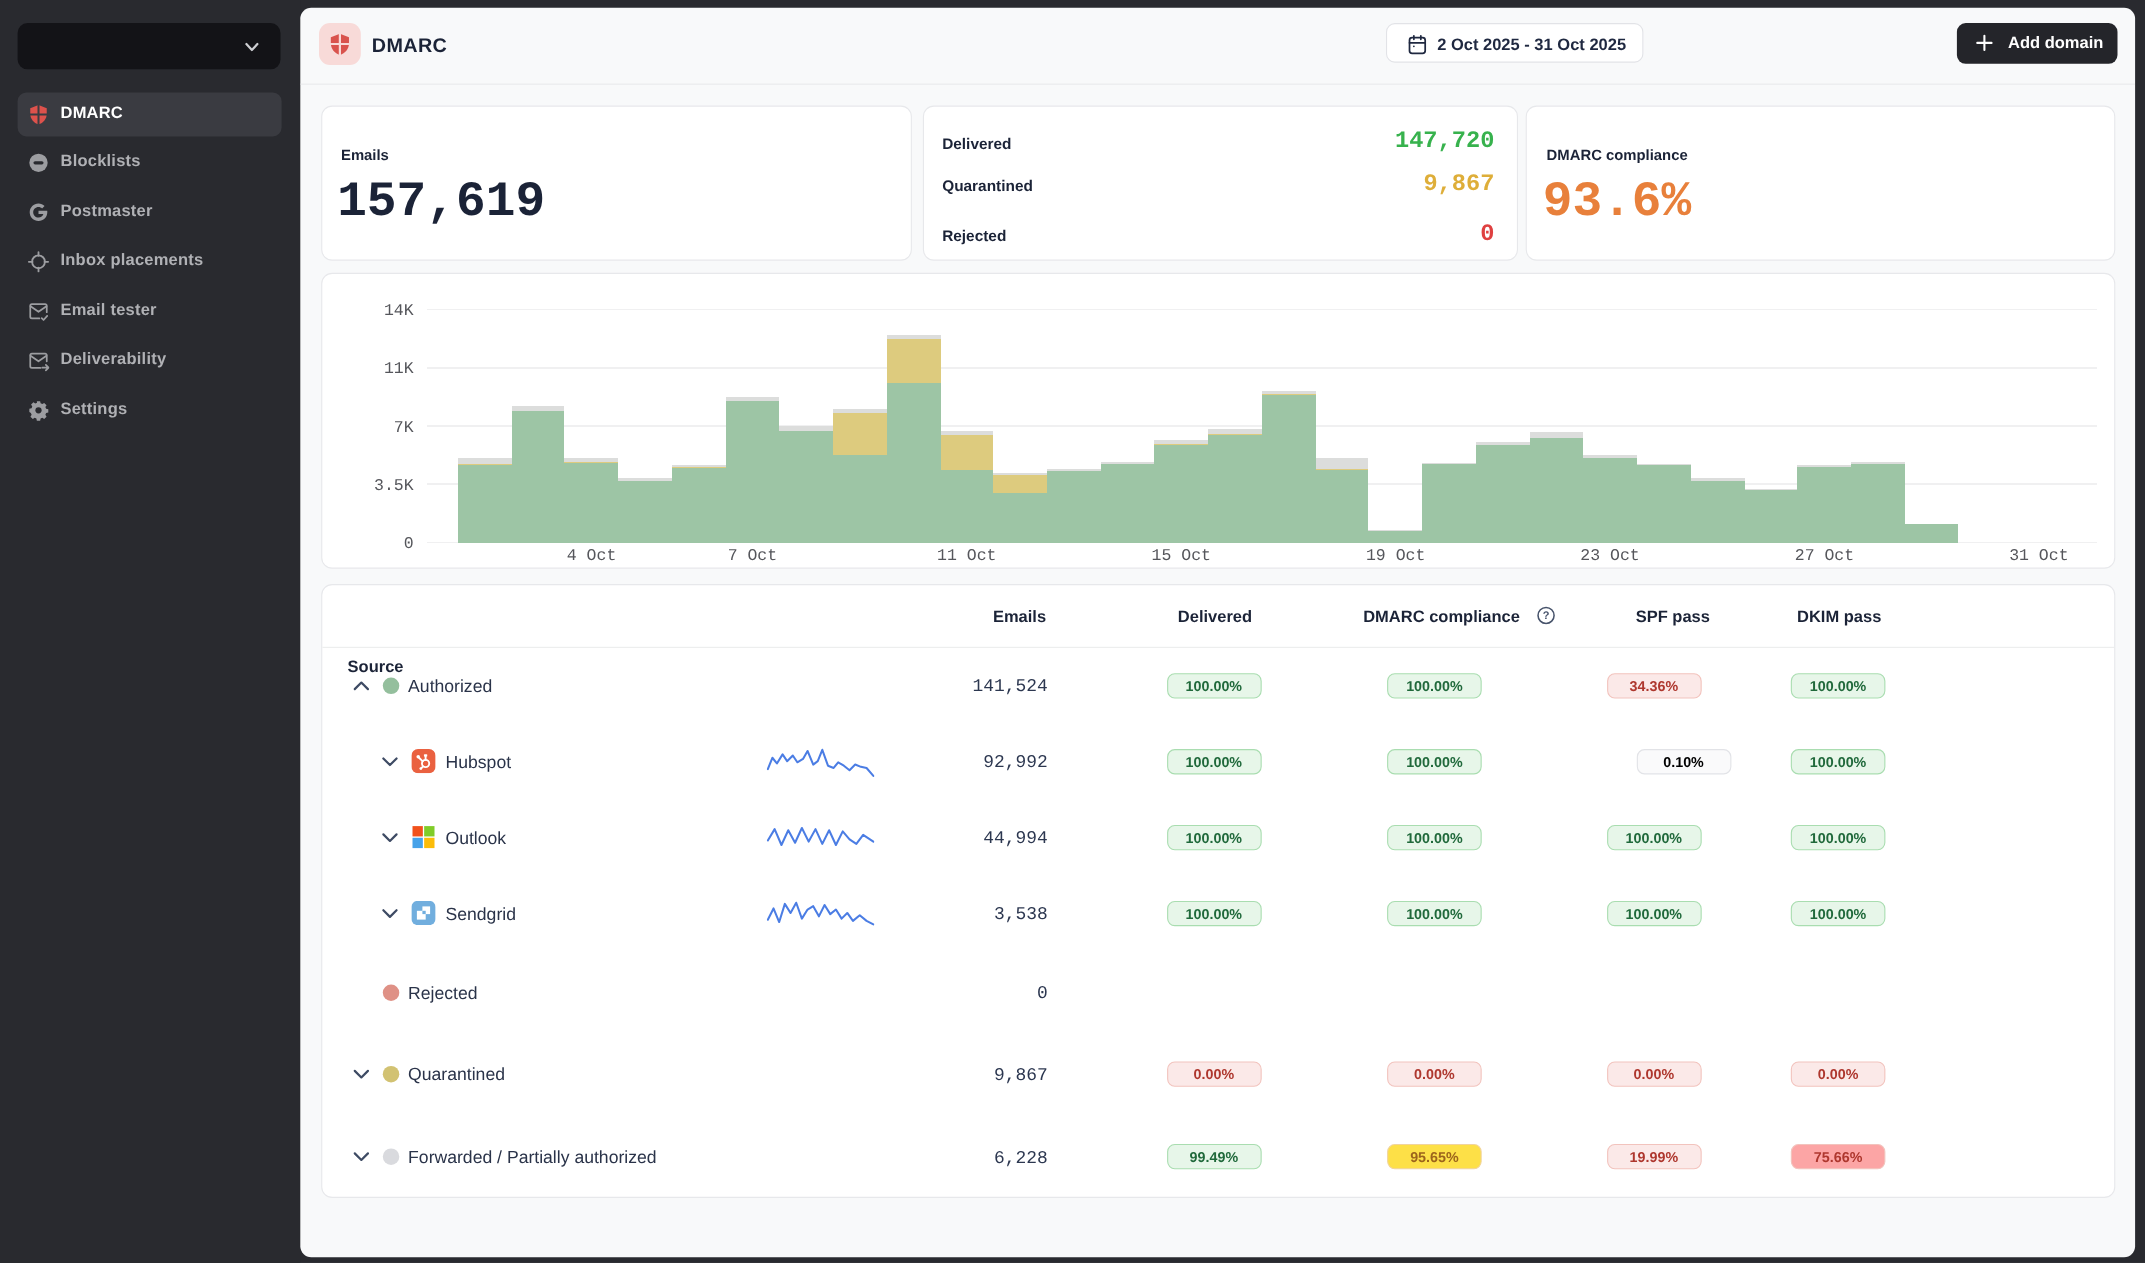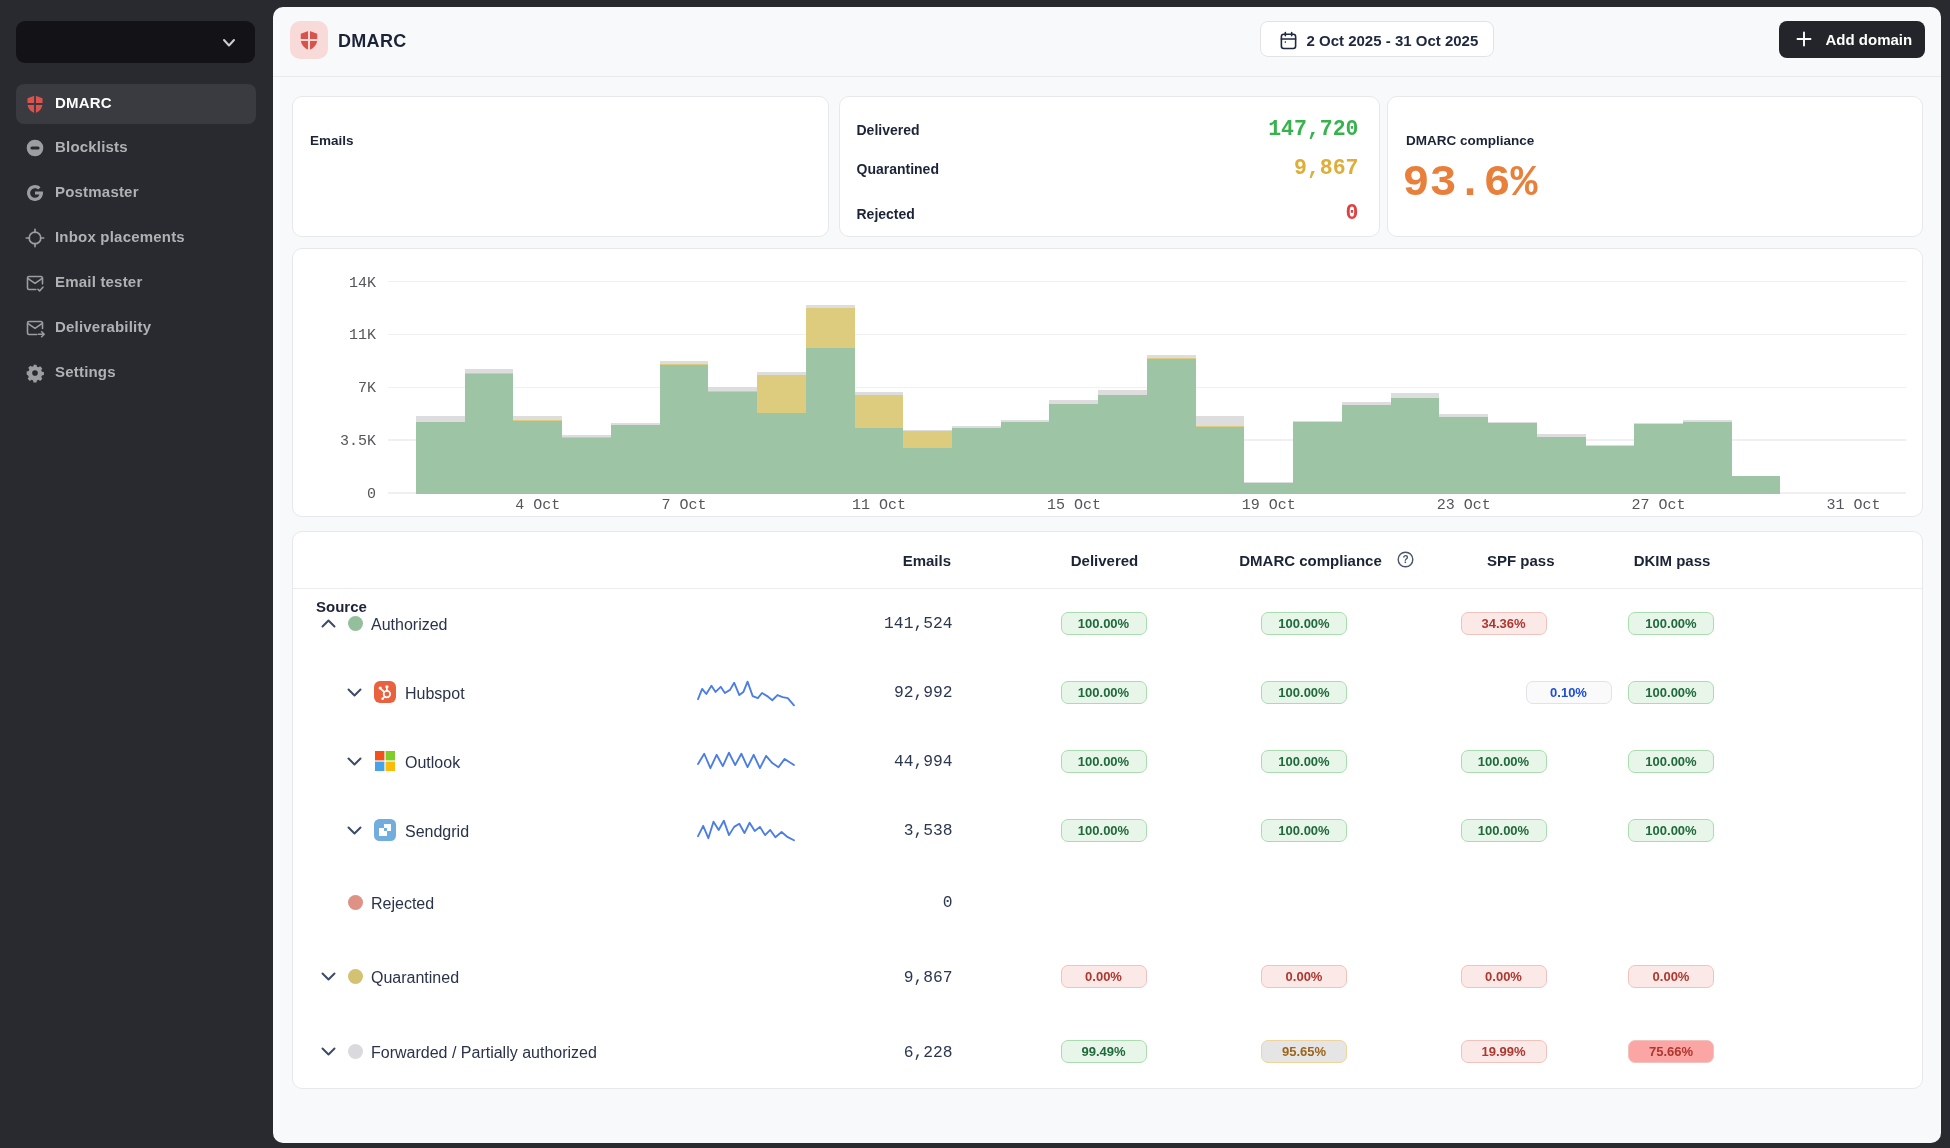--- a/index.html
+++ b/index.html
@@ -82,20 +82,21 @@
     <div class="abs" style="left:1505.5px;top:13.5px;width:146px;height:37px;background:#24252a;border-radius:8px;">
       <svg class="abs" style="left:17px;top:10.5px" width="16" height="16" viewBox="0 0 16 16">
           <path d="M8 1.5v13M1.5 8h13" stroke="#fff" stroke-width="1.9" stroke-linecap="round"></path>
         </svg>
       <div class="abs" style="left:47px;top:10px;font:600 15px 'Liberation Sans',sans-serif;color:#fff;">Add domain</div>
     </div>
   </div>
 
   <div class="card" style="left:18.5px;top:89px;width:537px;height:141px;">
     <div class="abs" style="left:17.5px;top:36px;font:700 13.5px 'Liberation Sans',sans-serif;color:#1b2337;">Emails</div>
+    <div class="abs" style="left:14px;top:60.5px;font:700 45px 'Liberation Mono',monospace;color:#1b2337;">157,619</div>
   </div>
 
   <div class="card" style="left:565.5px;top:89px;width:541px;height:141px;">
     <div class="abs" style="left:17px;top:24.5px;font:700 14px 'Liberation Sans',sans-serif;color:#1b2337;">Delivered</div>
     <div class="abs" style="right:20px;top:20px;font:700 21.5px 'Liberation Mono',monospace;color:#37b24d;">147,720</div>
     <div class="abs" style="left:17px;top:63.5px;font:700 14px 'Liberation Sans',sans-serif;color:#1b2337;">Quarantined</div>
     <div class="abs" style="right:20px;top:59px;font:700 21.5px 'Liberation Mono',monospace;color:#deae39;">9,867</div>
     <div class="abs" style="left:17px;top:108.5px;font:700 14px 'Liberation Sans',sans-serif;color:#1b2337;">Rejected</div>
     <div class="abs" style="right:20px;top:104px;font:700 21.5px 'Liberation Mono',monospace;color:#df4040;">0</div>
   </div>
@@ -237,21 +238,21 @@
         <rect x="11.4" y="4.6" width="3" height="2.2" rx="0.6" fill="#fff"></rect>
         <circle cx="8.6" cy="17.7" r="1.3" fill="#fff"></circle>
       </svg>
 <div style="position:absolute;left:112.5px;top:153.0px;font:500 16px 'Liberation Sans',sans-serif;color:#2a3349;">Hubspot</div>
 <svg style="position:absolute;left:404.5px;top:147.5px" width="98" height="28" viewBox="0 0 95 26">
         <polyline points="1,19 5,9 9,14 14,6 18,12 23,7 27,13 32,10 36,3 41,15 45,12 49,2 54,16 59,18 63,13 68,16 73,20 78,15 83,17 88,18 94,25" fill="none" stroke="#4b7de4" stroke-width="1.8" stroke-linejoin="round" stroke-linecap="round"></polyline>
       </svg>
 <div style="position:absolute;right:969.0px;top:151.5px;font:500 16.3px 'Liberation Mono',monospace;color:#2c3750;">92,992</div>
 <div style="position:absolute;left:768.0px;top:149.0px;width:86px;height:23px;background:#e7f6e9;border:1.4px solid #a9ddb0;border-radius:7px;color:#20693b;font:700 13px 'Liberation Sans',sans-serif;display:flex;align-items:center;justify-content:center;">100.00%</div>
       <div style="position:absolute;left:968.5px;top:149.0px;width:86px;height:23px;background:#e7f6e9;border:1.4px solid #a9ddb0;border-radius:7px;color:#20693b;font:700 13px 'Liberation Sans',sans-serif;display:flex;align-items:center;justify-content:center;">100.00%</div>
-      <div style="position:absolute;left:1233px;top:149.0px;width:86px;height:23px;background:#fafafb;border:1.4px solid #e2e3e7;border-radius:7px;color:#1d4ed8;font:700 13px 'Liberation Sans',sans-serif;display:flex;align-items:center;justify-content:center;">0.10%</div>
+      <div style="position:absolute;left:1195px;top:149.0px;width:86px;height:23px;background:#fafafb;border:1.4px solid #e2e3e7;border-radius:7px;color:#000000;font:700 13px 'Liberation Sans',sans-serif;display:flex;align-items:center;justify-content:center;">0.10%</div>
       <div style="position:absolute;left:1335.5px;top:149.0px;width:86px;height:23px;background:#e7f6e9;border:1.4px solid #a9ddb0;border-radius:7px;color:#20693b;font:700 13px 'Liberation Sans',sans-serif;display:flex;align-items:center;justify-content:center;">100.00%</div>
 <svg style="position:absolute;left:54.5px;top:223.0px" width="15" height="13" viewBox="0 0 15 13">
         <polyline points="1.5,3.5 7.5,9.5 13.5,3.5" fill="none" stroke="#3e4b64" stroke-width="2" stroke-linecap="round" stroke-linejoin="round"></polyline>
       </svg>
 <svg style="position:absolute;left:81.5px;top:218.5px" width="22" height="22" viewBox="0 0 22 22">
         <rect x="1" y="1" width="9.4" height="9.4" fill="#f1511b"></rect>
         <rect x="11.6" y="1" width="9.4" height="9.4" fill="#80cc28"></rect>
         <rect x="1" y="11.6" width="9.4" height="9.4" fill="#46a2e9"></rect>
         <rect x="11.6" y="11.6" width="9.4" height="9.4" fill="#fbbc09"></rect>
       </svg>
@@ -295,18 +296,18 @@
       <div style="position:absolute;left:968.5px;top:433.5px;width:86px;height:23px;background:#fbe9e8;border:1.4px solid #f2c3bd;border-radius:7px;color:#ae372e;font:700 13px 'Liberation Sans',sans-serif;display:flex;align-items:center;justify-content:center;">0.00%</div>
       <div style="position:absolute;left:1168.0px;top:433.5px;width:86px;height:23px;background:#fbe9e8;border:1.4px solid #f2c3bd;border-radius:7px;color:#ae372e;font:700 13px 'Liberation Sans',sans-serif;display:flex;align-items:center;justify-content:center;">0.00%</div>
       <div style="position:absolute;left:1335.5px;top:433.5px;width:86px;height:23px;background:#fbe9e8;border:1.4px solid #f2c3bd;border-radius:7px;color:#ae372e;font:700 13px 'Liberation Sans',sans-serif;display:flex;align-items:center;justify-content:center;">0.00%</div>
 <svg style="position:absolute;left:28.0px;top:513.5px" width="15" height="13" viewBox="0 0 15 13">
         <polyline points="1.5,3.5 7.5,9.5 13.5,3.5" fill="none" stroke="#3e4b64" stroke-width="2" stroke-linecap="round" stroke-linejoin="round"></polyline>
       </svg>
 <div style="position:absolute;left:55.5px;top:512.5px;width:15px;height:15px;border-radius:50%;background:#d9dade;"></div>
 <div style="position:absolute;left:78.5px;top:512.5px;font:500 16px 'Liberation Sans',sans-serif;color:#2a3349;">Forwarded / Partially authorized</div>
 <div style="position:absolute;right:969.0px;top:511.0px;font:500 16.3px 'Liberation Mono',monospace;color:#2c3750;">6,228</div>
 <div style="position:absolute;left:768.0px;top:508.5px;width:86px;height:23px;background:#e7f6e9;border:1.4px solid #a9ddb0;border-radius:7px;color:#20693b;font:700 13px 'Liberation Sans',sans-serif;display:flex;align-items:center;justify-content:center;text-align:right;">99.49%</div>
-      <div style="position:absolute;left:968.5px;top:508.5px;width:86px;height:23px;background:#e5e5e5;border:1.4px solid #f1d49c;border-radius:7px;color:#9c641c;font:700 13px 'Liberation Sans',sans-serif;display:flex;align-items:center;justify-content:center;">95.65%</div>
+      <div style="position:absolute;left:968.5px;top:508.5px;width:86px;height:23px;background:#fde047;border:1.4px solid #f1d49c;border-radius:7px;color:#9c641c;font:700 13px 'Liberation Sans',sans-serif;display:flex;align-items:center;justify-content:center;">95.65%</div>
       <div style="position:absolute;left:1168.0px;top:508.5px;width:86px;height:23px;background:#fbe9e8;border:1.4px solid #f2c3bd;border-radius:7px;color:#ae372e;font:700 13px 'Liberation Sans',sans-serif;display:flex;align-items:center;justify-content:center;">19.99%</div>
       <div style="position:absolute;left:1335.5px;top:508.5px;width:86px;height:23px;background:#fca5a5;border:1.4px solid #f2c3bd;border-radius:7px;color:#ae372e;font:700 13px 'Liberation Sans',sans-serif;display:flex;align-items:center;justify-content:center;">75.66%</div>
   </div>
 
 </div>
 
 </body></html>

